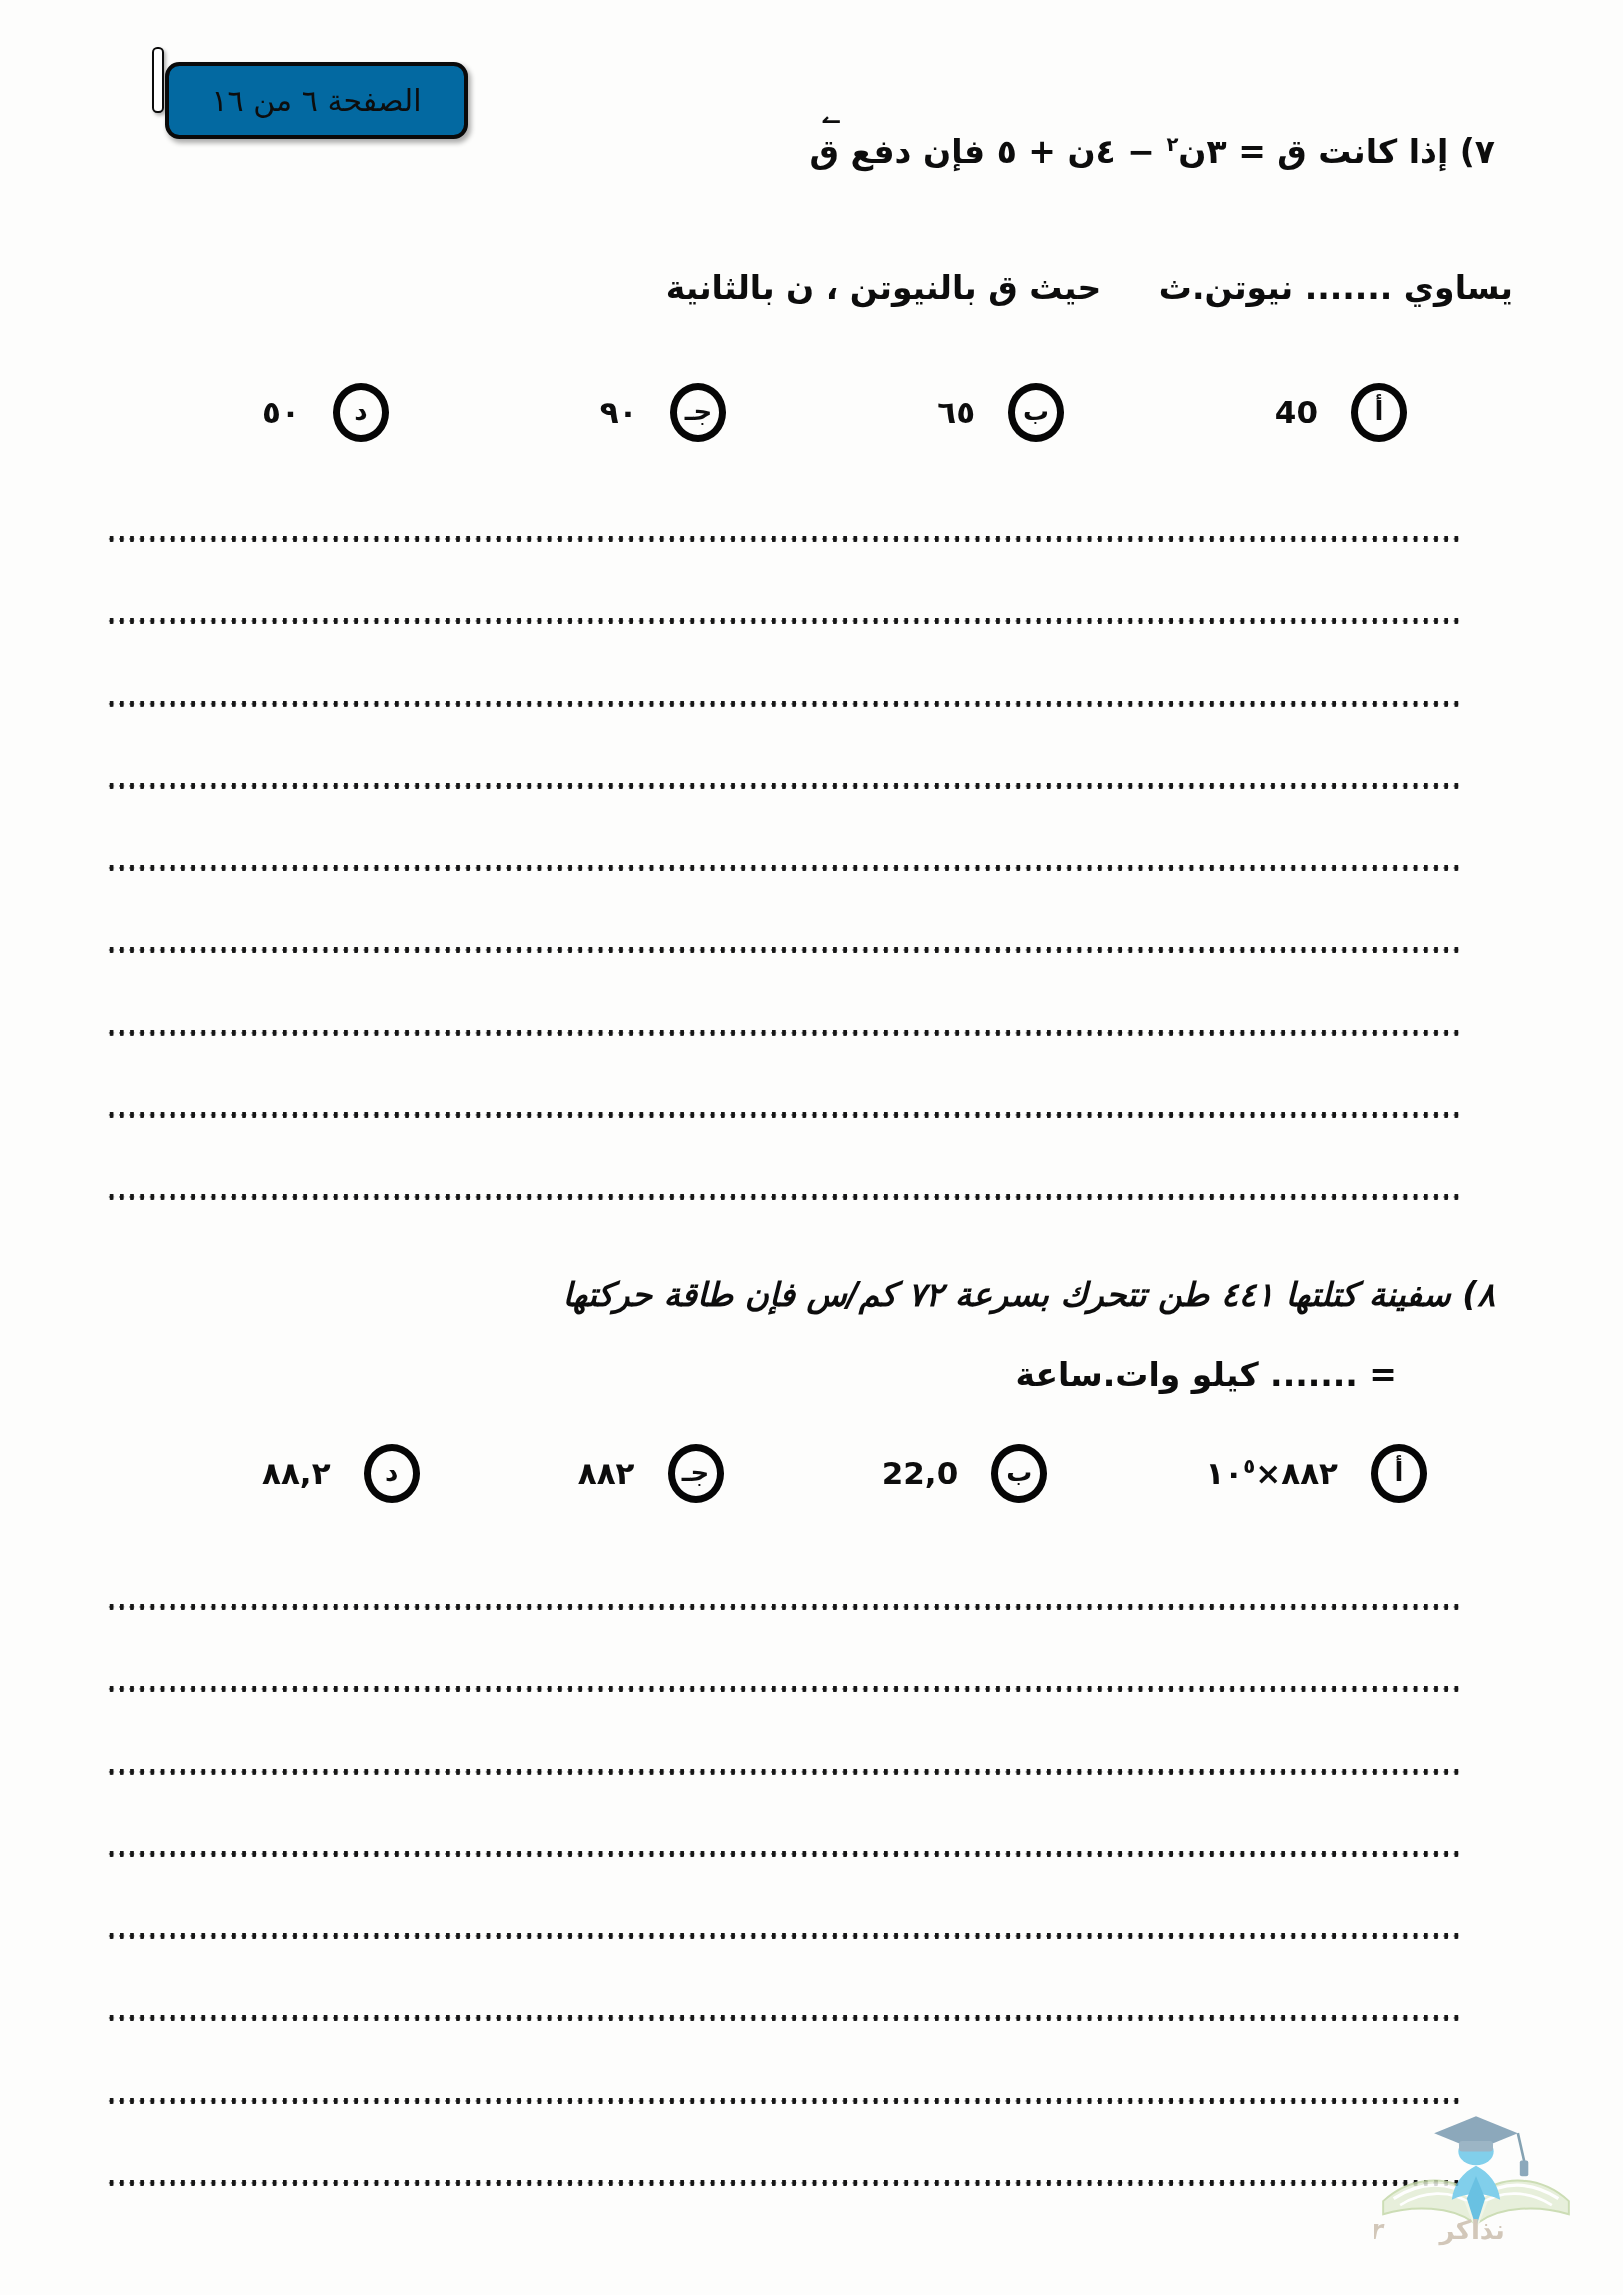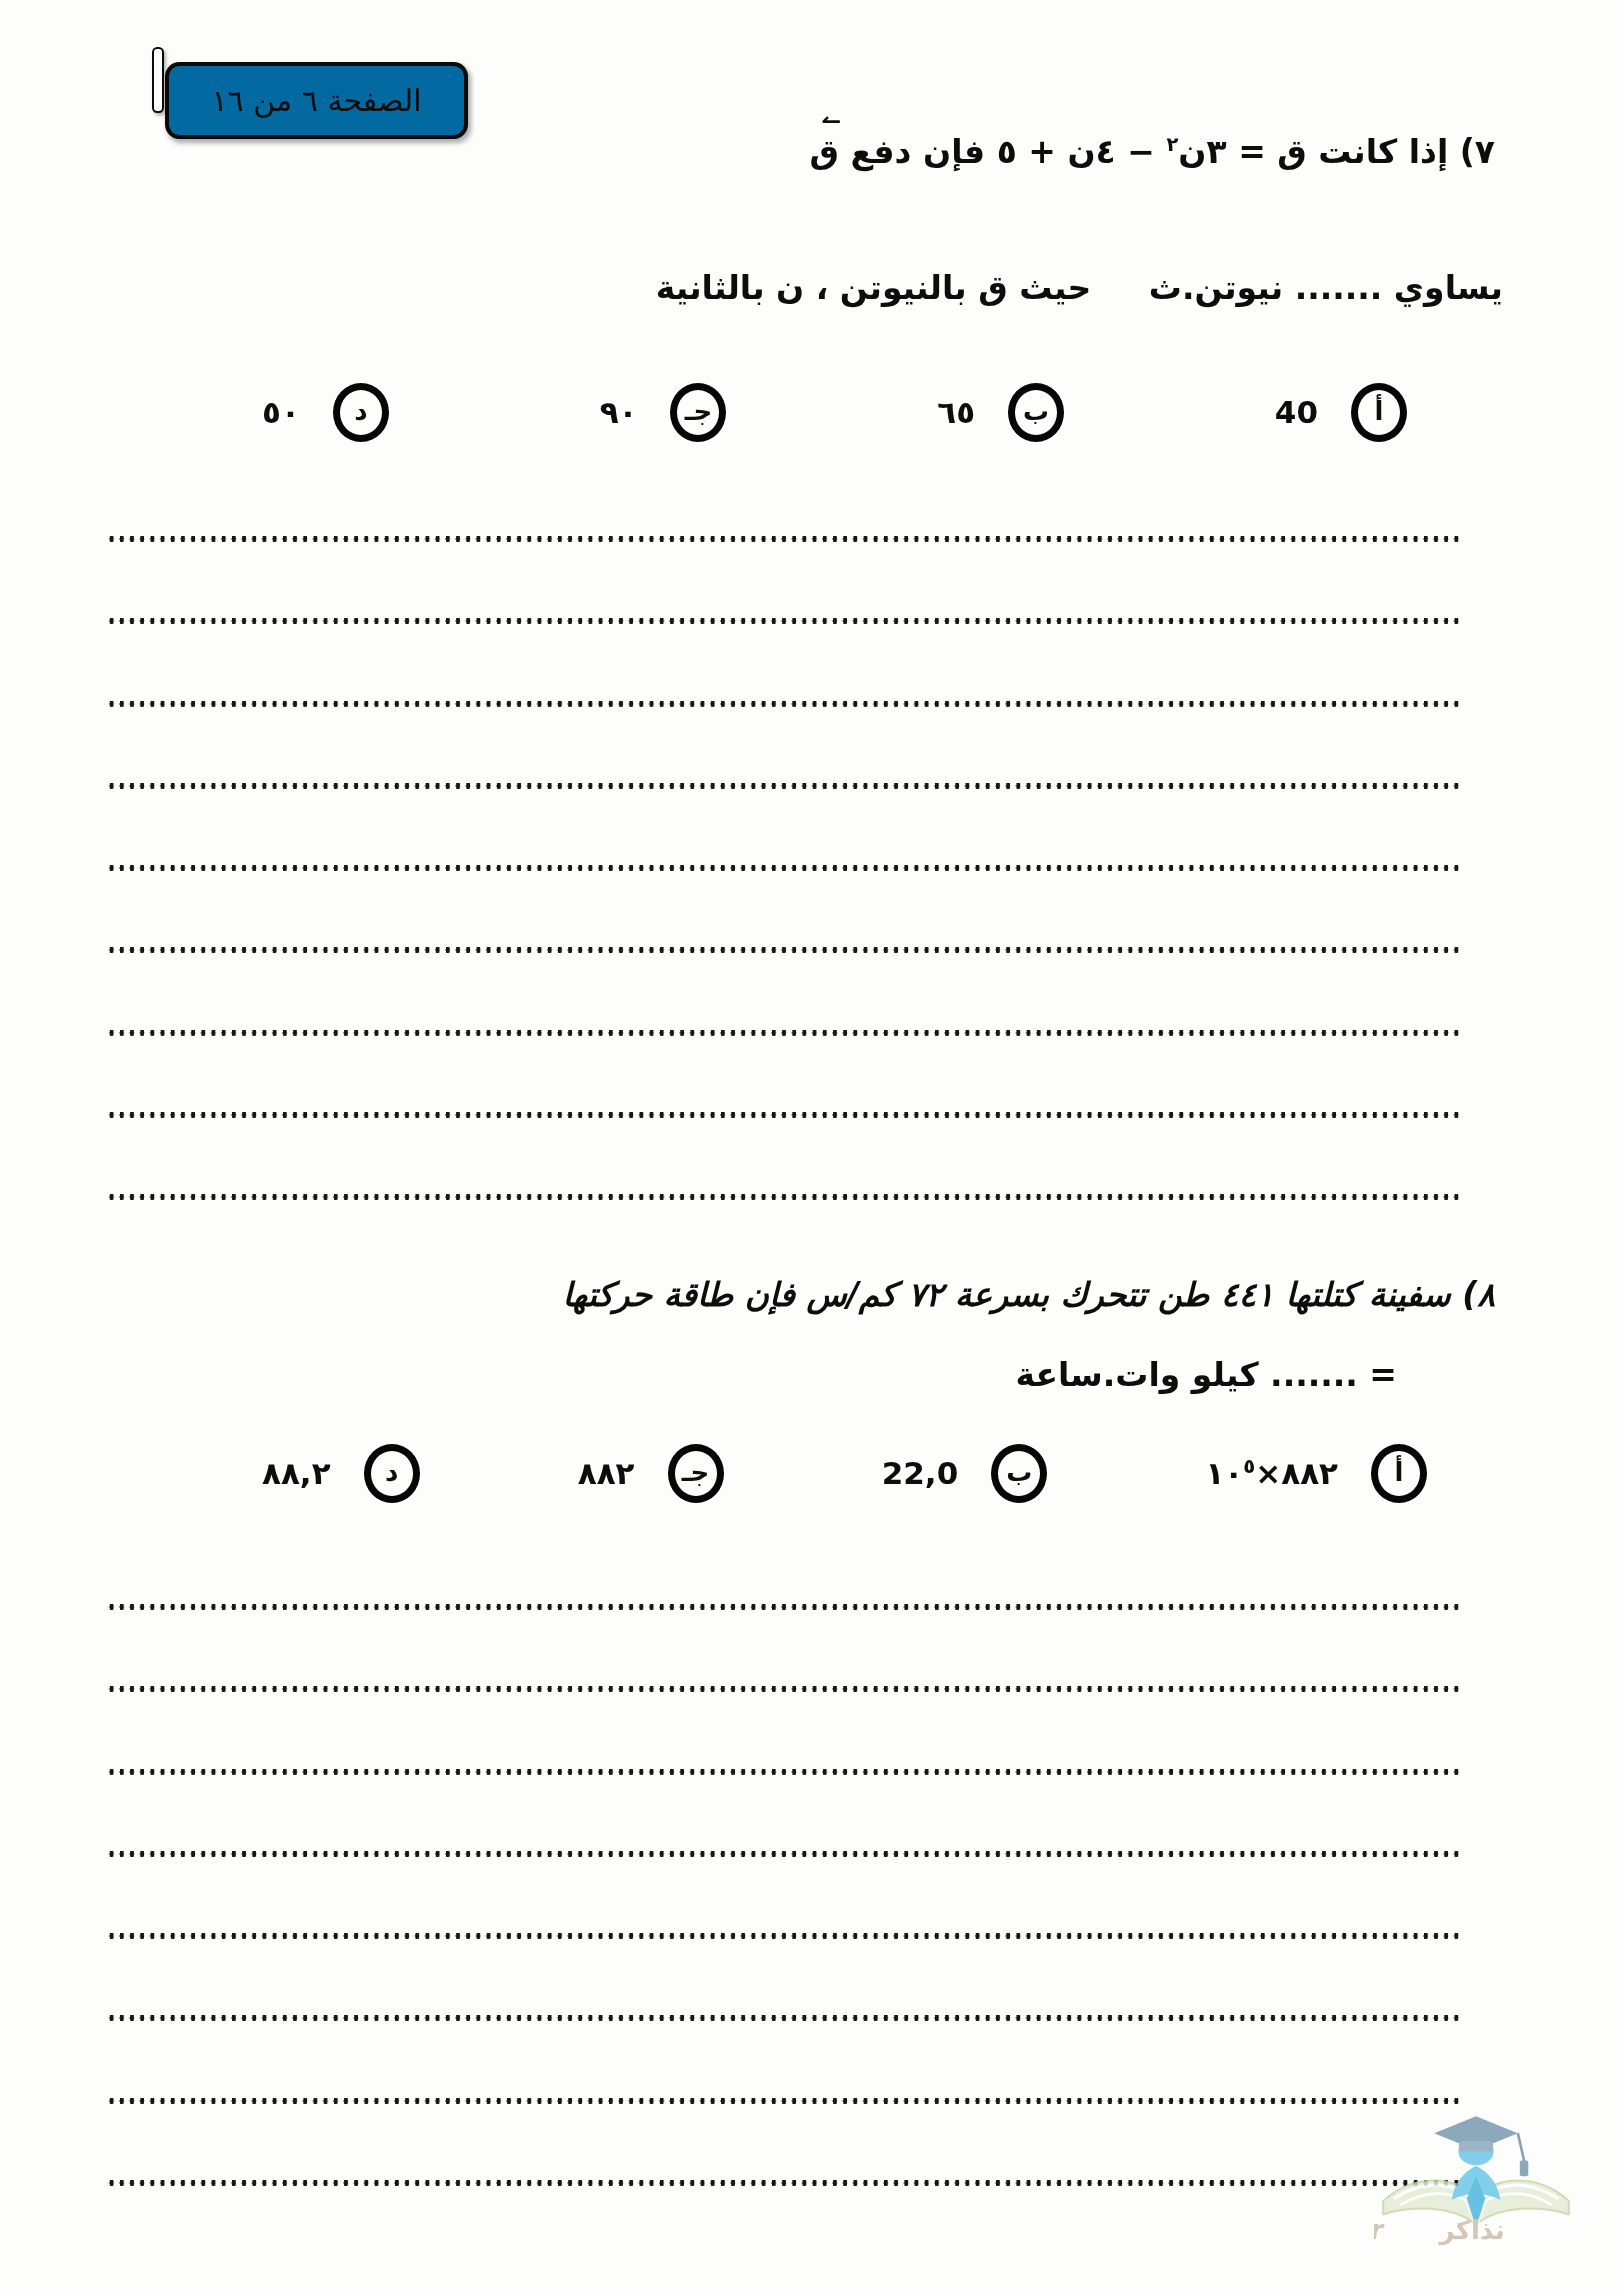--- a/index.html
+++ b/index.html
@@ -73,21 +73,21 @@
 
 <div class="abs header-tab"></div>
 <div class="abs header-box">
   <span>الصفحة ٦ من ١٦</span>
 </div>
 
 <div class="abs qline" style="top:132px;right:128px;">
   <span>٧) إذا كانت ق = ٣ن</span><sup>٢</sup><span> − ٤ن + ٥  فإن دفع </span><span class="vec"><span>ق</span><span class="arrow">↼</span></span>
 </div>
 
-<div class="abs qline" style="top:268px;right:120px;text-align:center;">
+<div class="abs qline" style="top:268px;right:110px;text-align:center;">
   <span>يساوي ....... نيوتن.ث&nbsp;&nbsp;&nbsp;&nbsp; حيث ق بالنيوتن ، ن بالثانية</span>
 </div>
 
 <div class="abs opt-row" style="top:383px;left:262px;right:216px;">
   <div class="opt">
     <div class="opt-circle">
         <span>أ</span>
       </div>
     <div class="opt-value"><span>40</span><sup></sup></div>
   </div>

